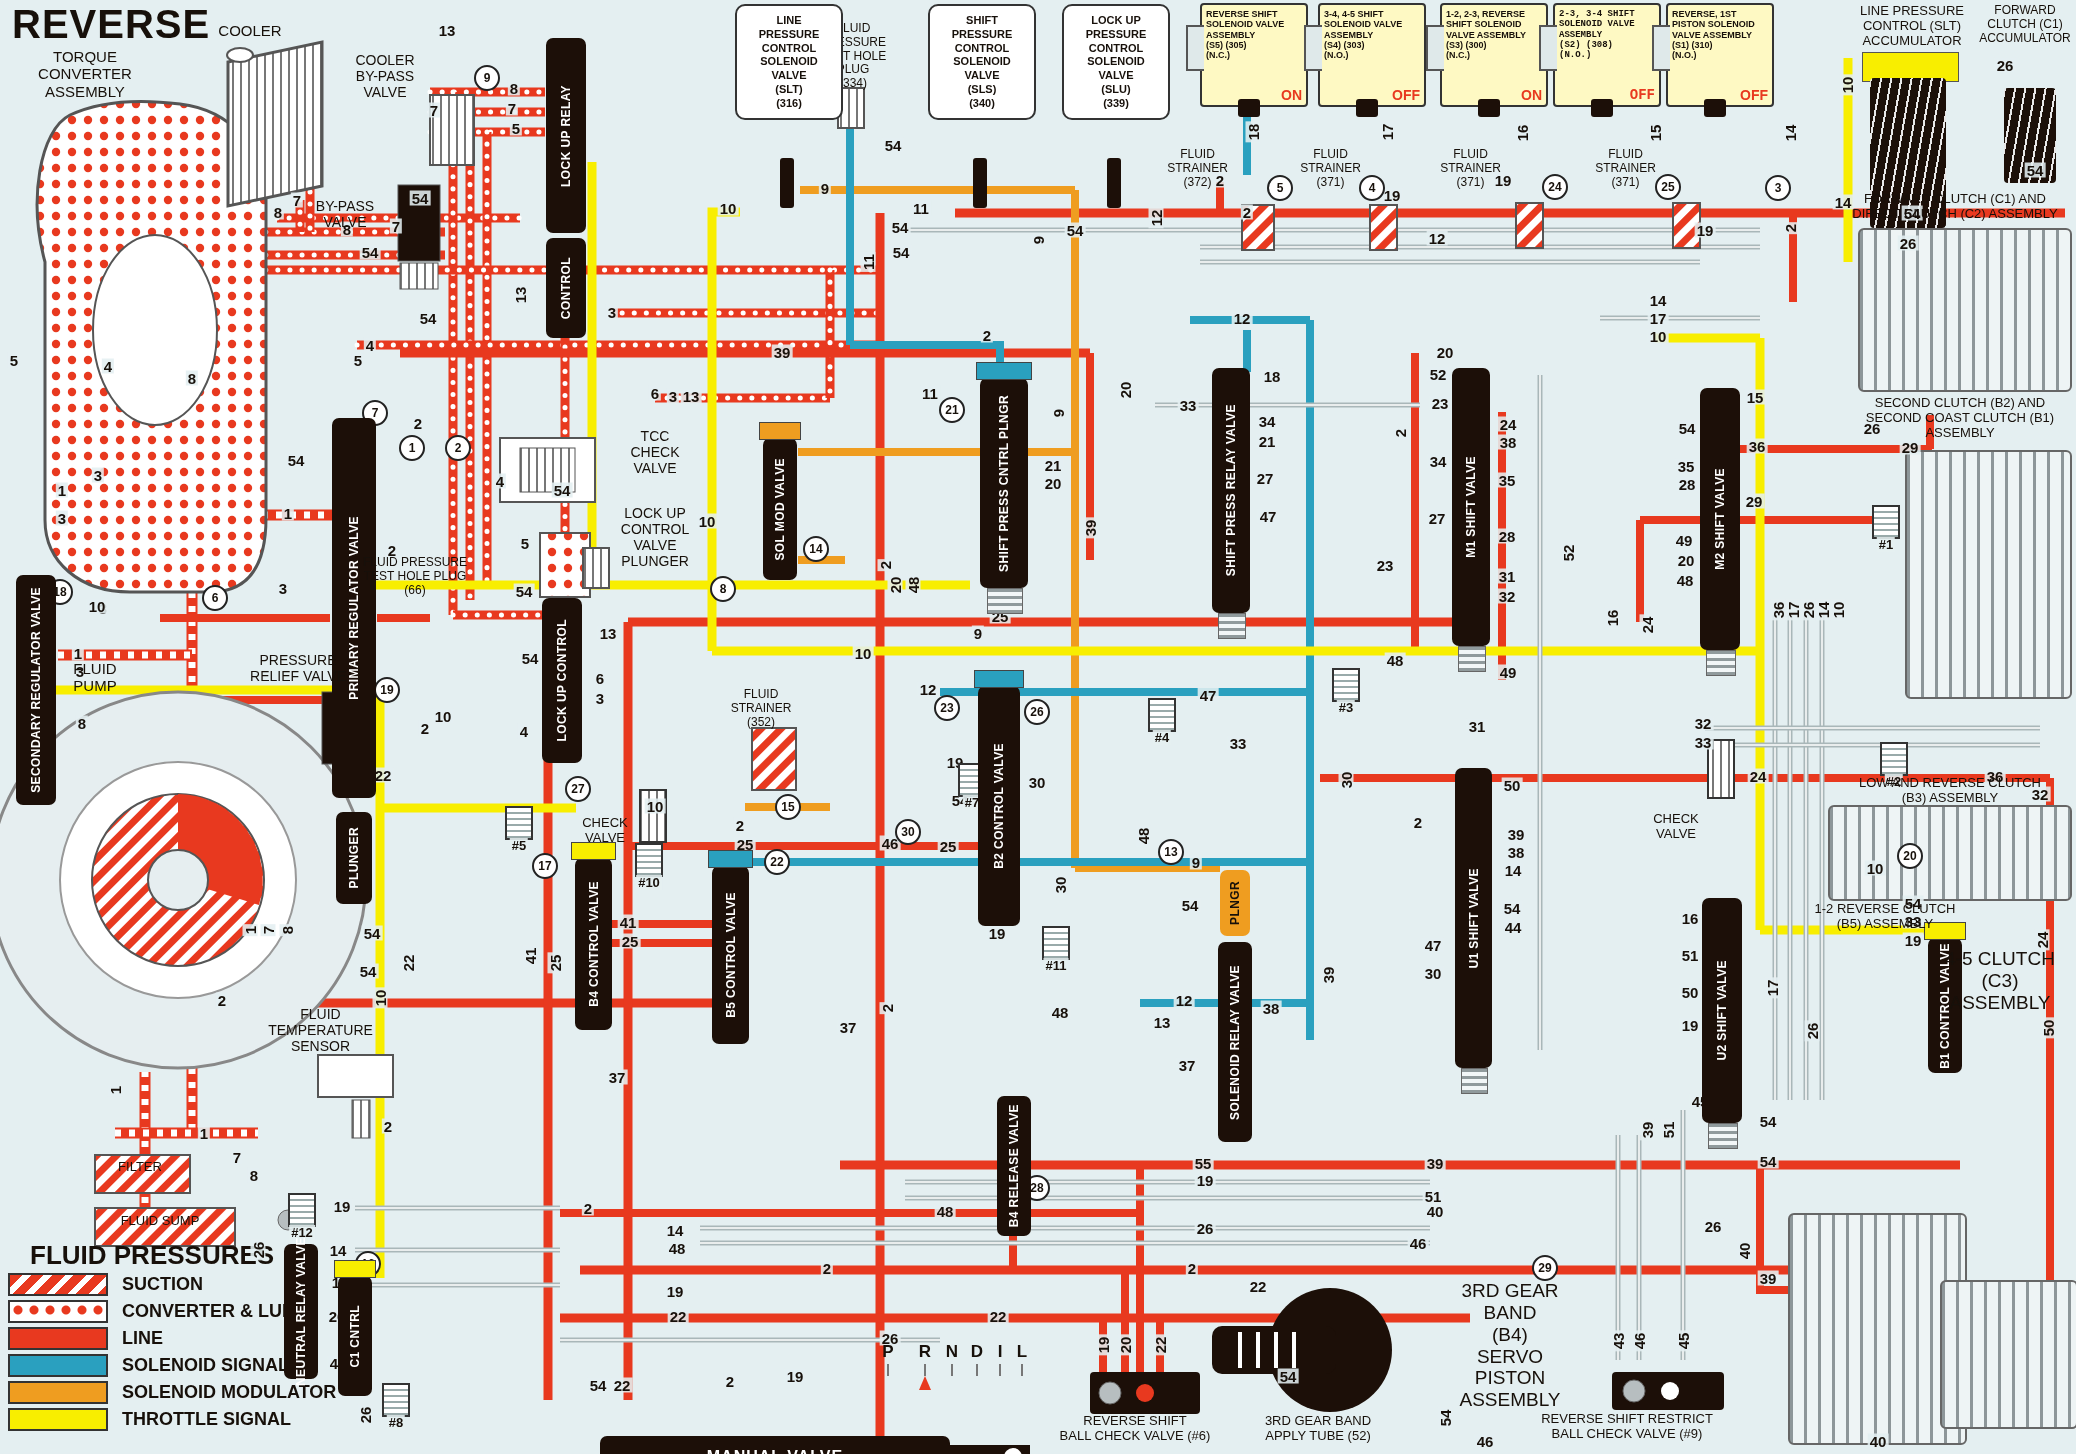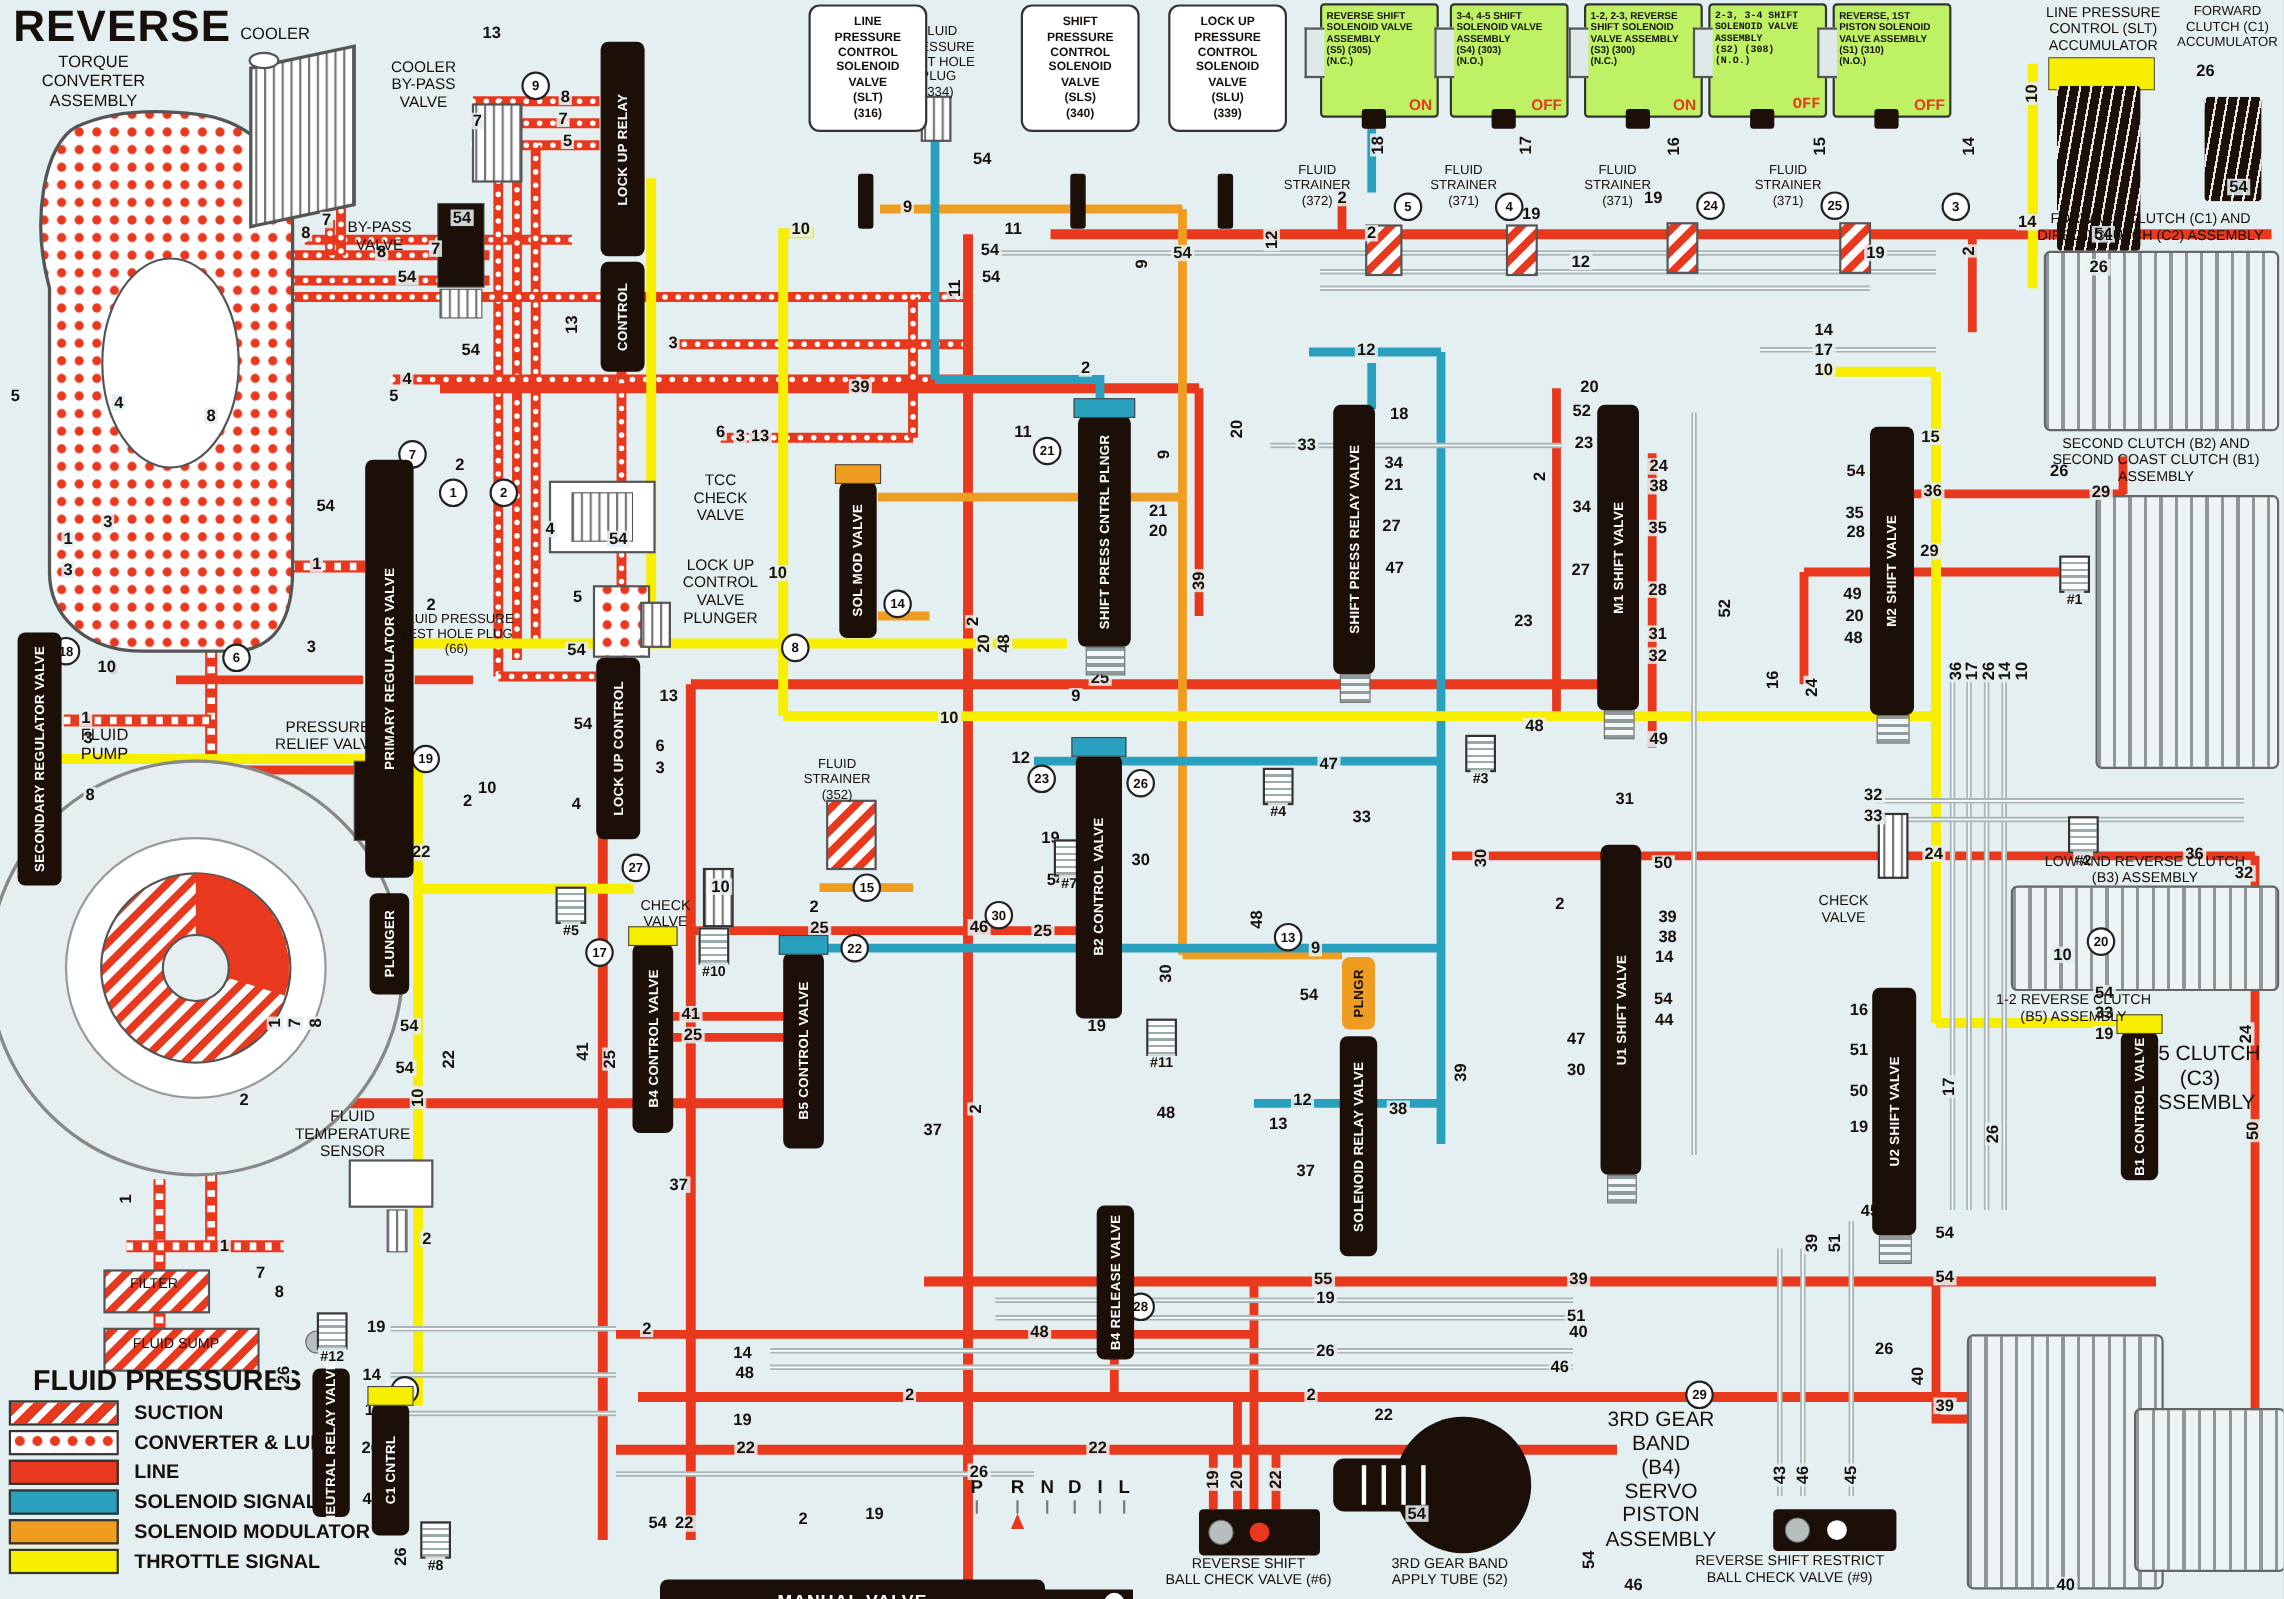--- a/index.html
+++ b/index.html
@@ -18,21 +18,21 @@
     letter-spacing:.4px;white-space:nowrap;}
   .valve.horiz .vtext{writing-mode:horizontal-tb;transform:none;font-size:16px;letter-spacing:1px;}
   .valve.modbg{background:#ef9d20;}
   .valve.modbg .vtext{color:#17100a;}
   .cap{position:absolute;left:-4px;right:-4px;top:-16px;height:16px;border:1px solid #444;}
   .spring{position:absolute;left:15%;width:70%;bottom:-26px;height:24px;border:1px solid #666;
     background:repeating-linear-gradient(0deg,#909a9c 0 3px,#f2f6f7 3px 7px);}
   .solbox{position:absolute;width:100px;background:#fff;border:2px solid #333;border-radius:10px;font-size:11px;
     font-weight:bold;text-align:center;white-space:pre-line;padding:8px 2px;line-height:1.25;}
   .plug{position:absolute;background:#1c0f08;border-radius:3px;}
-  .assy{position:absolute;width:96px;height:92px;background:#bef264;border:2px solid #333;border-radius:4px;
+  .assy{position:absolute;width:96px;height:92px;background:#fef9c3;border:2px solid #333;border-radius:4px;
     padding:4px;font-size:9px;font-weight:bold;line-height:1.15;}
   .assy .state{position:absolute;right:4px;bottom:2px;font-size:14px;font-weight:bold;color:#e8391f;}
   .assy .tab{position:absolute;left:-16px;top:20px;width:16px;height:42px;border:2px solid #555;border-right:none;background:#dfe9ea;}
   .mech{position:absolute;border:2px solid #666;border-radius:6px;
     background:repeating-linear-gradient(90deg,#8d9699 0 3px,#eef4f5 3px 14px);}
   .ballcv{position:absolute;width:24px;height:30px;background:#fff;border:2px solid #333;
     background-image:repeating-linear-gradient(0deg,#9aa 0 2px,#fff 2px 6px);}
   .ballcv .bl{position:absolute;left:50%;top:100%;transform:translateX(-50%);font-size:13px;font-weight:bold;
     background:rgba(228,239,241,.9);padding:0 2px;white-space:nowrap;}
   .legend{position:absolute;left:8px;top:1240px;width:330px;}

